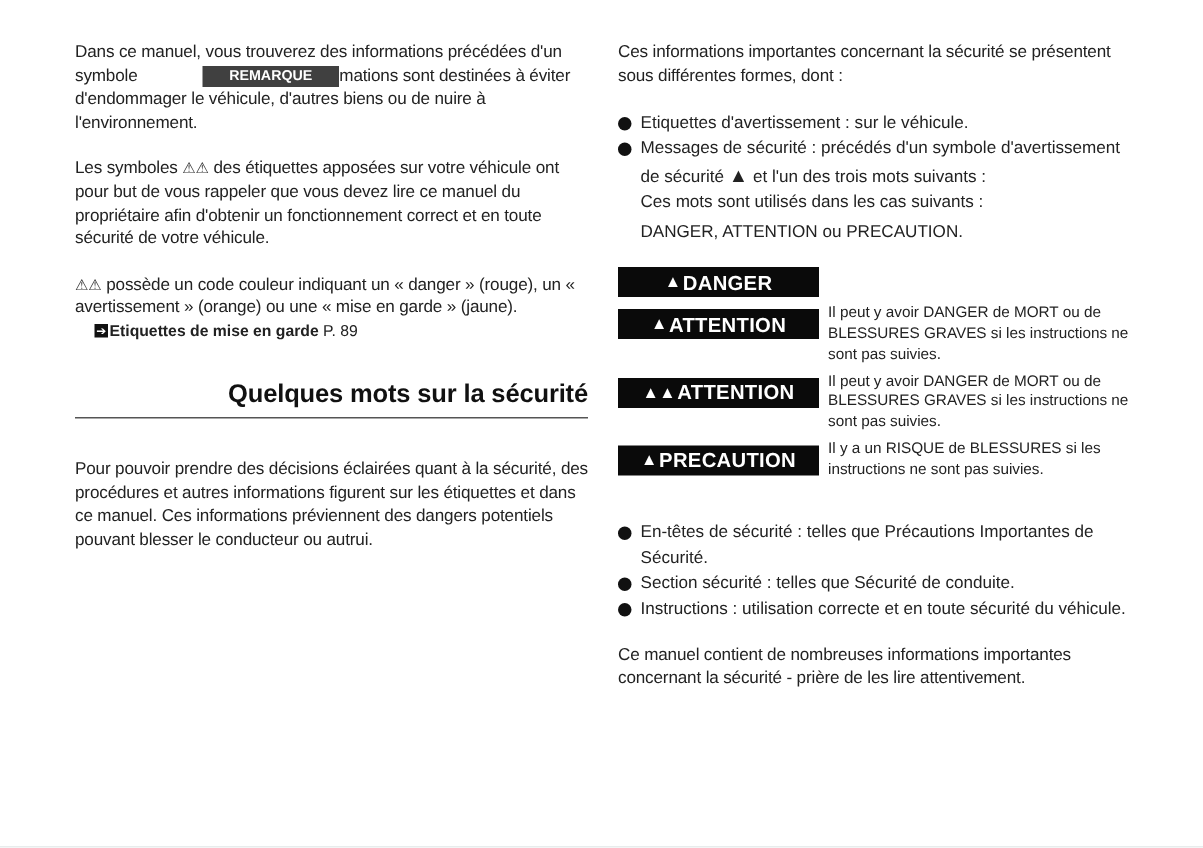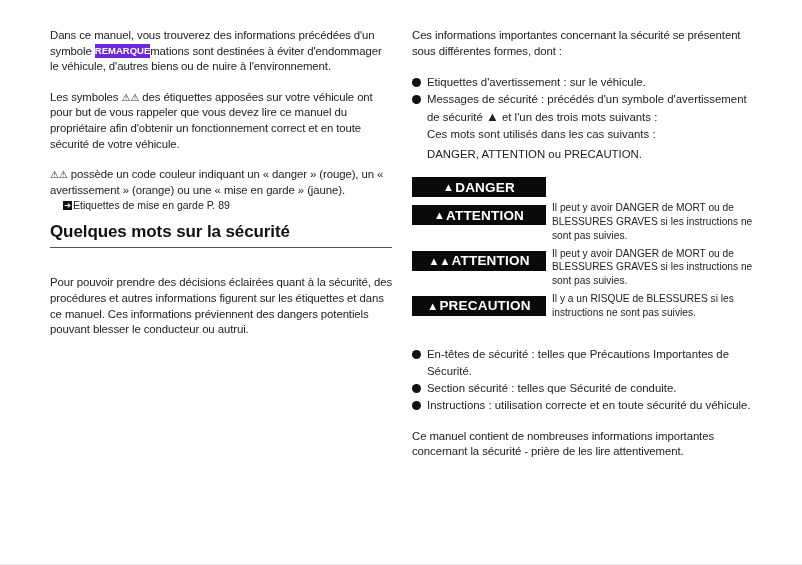--- a/index.html
+++ b/index.html
@@ -7,30 +7,30 @@
     width: 802px; height: 565px; background: #ffffff; position: relative;
     font-family: "Liberation Sans", sans-serif; color: #222; overflow: hidden;
   }
   .page-bottom { position: absolute; left: 0; right: 0; bottom: 0; height: 1px; background: #e8ecec; }
   .col { position: absolute; top: 28px; }
   .col-left { left: 50px; width: 342px; }
   .col-right { left: 412px; width: 350px; }
   p { margin: 0; font-size: 11.4px; line-height: 15.6px; letter-spacing: -0.1px; }
   .gap { height: 15px; }
   .badge-remarque {
-    display: inline-block; background: #6d28d9; color: #fff; font-size: 9.5px; font-weight: bold;
-    padding: 1px 0; line-height: 12px; vertical-align: 1px; letter-spacing: 0;
+    display: inline-block; background: #404040; color: #fff; font-size: 9.5px; font-weight: bold;
+    padding: 1px 18px; line-height: 12px; vertical-align: 1px; letter-spacing: 0; margin-left: 40px;
   }
   .tri { display: inline-block; font-size: 10px; color: #333; }
   .ref-line { margin-left: 13px; font-size: 10.5px; line-height: 15px; }
   .ref-arrow { display:inline-block; background:#111; color:#fff; font-size:8px; line-height:9px; width:9px; text-align:center; margin-right:1px; vertical-align: 1px;}
-  .ref-title { font-weight: normal; }
+  .ref-title { font-weight: bold; }
   .section-title {
-    font-size: 17px; font-weight: bold; margin: 9px 0 0 0; padding-bottom: 5px;
-    border-bottom: 1px solid #555; color: #111; letter-spacing: -0.1px;
+    font-size: 17px; font-weight: bold; margin: 24px 0 0 0; padding-bottom: 5px;
+    border-bottom: 1px solid #555; color: #111; letter-spacing: -0.1px; text-align: right;
   }
   .after-title { height: 12px; }
   ul.bullets { list-style: none; margin: 0; padding: 0; }
   ul.bullets li { position: relative; padding-left: 15px; font-size: 11.4px; line-height: 17px; }
   ul.bullets li .dot {
     position: absolute; left: 0; top: 4px; width: 9px; height: 9px; border-radius: 50%; background: #111;
   }
   b { font-weight: normal; }
   .warn-table { margin: 10px 0 0 0; }
   .warn-row { display: flex; align-items: flex-start; margin-bottom: 4px; }

